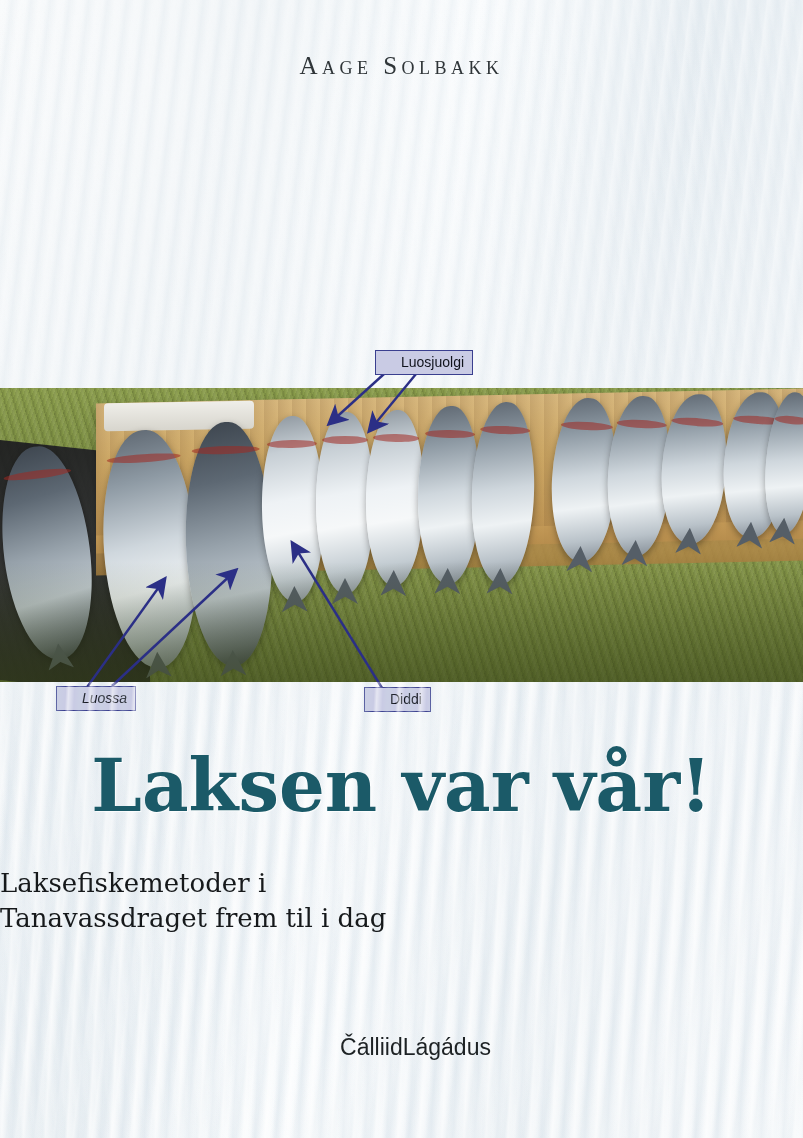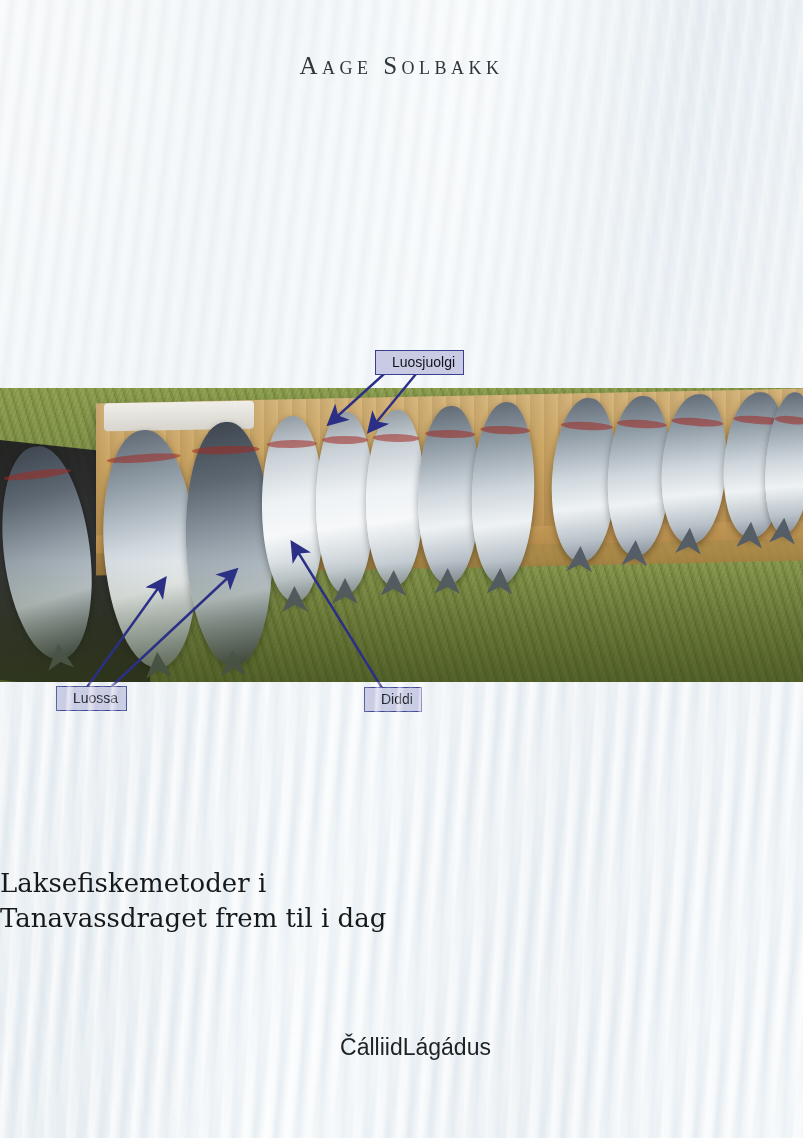--- a/index.html
+++ b/index.html
@@ -186,21 +186,21 @@
   }
 
   
   .callout {
     position: absolute;
     background: #c9cbe4;
     border: 1px solid #3a3f8f;
     color: #10131c;
     font-family: "Liberation Sans", sans-serif;
     font-size: 14px;
-    padding: 3px 8px 4px 16px;
+    padding: 3px 8px 4px 25px;
     line-height: 1.15;
     white-space: nowrap;
   }
   .arrow-svg {
     position: absolute;
     left: 0; top: 0;
     width: 803px;
     height: 1138px;
     pointer-events: none;
   }
@@ -324,25 +324,26 @@
     <g stroke="#2b2f86" stroke-width="2.4" fill="none" marker-end="url(#ah)">
       <path d="M384,374 L330,423"></path>
       <path d="M416,374 L370,430"></path>
       <path d="M85,690 L164,580"></path>
       <path d="M112,686 L235,571"></path>
       <path d="M382,688 L293,544"></path>
     </g>
   </svg>
 
   <div class="callout" style="left:375px; top:350px;">Luosjuolgi</div>
-  <div class="callout" style="left:56px;  top:686px;">Luossa</div>
+  <div class="callout" style="left:56px;  top:686px;font-style:italic;">Luossa</div>
   <div class="callout" style="left:364px; top:687px;">Diddi</div>
 
   <div class="texture-bottom"></div>
 
+  <div class="title-nor">Laksen var vår!</div>
 
   <div class="subtitle-nor">
     <div>Laksefiskemetoder i</div>
     <div>Tanavassdraget frem til i dag</div>
   </div>
 
   <div class="publisher">ČálliidLágádus</div>
 
 </div>
 

